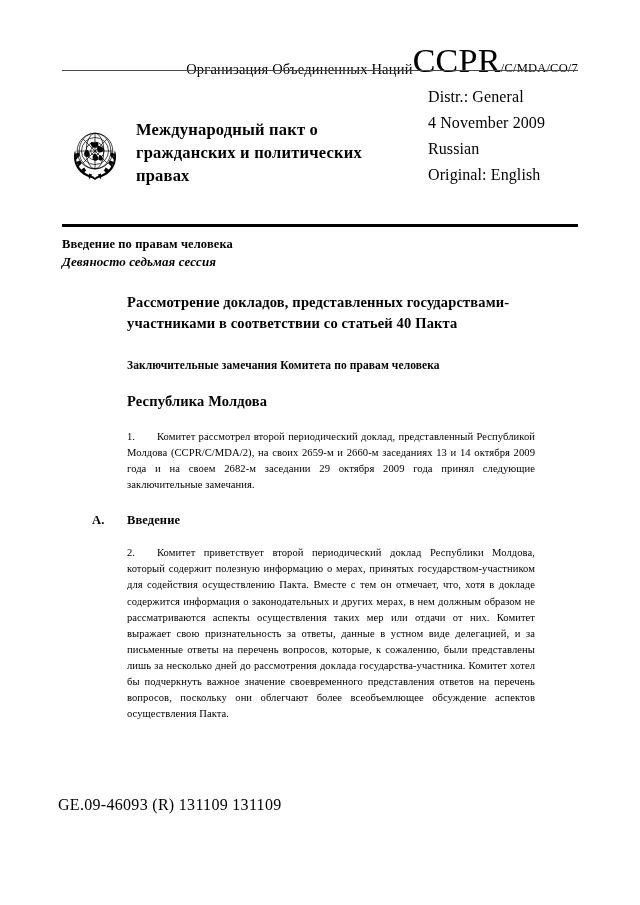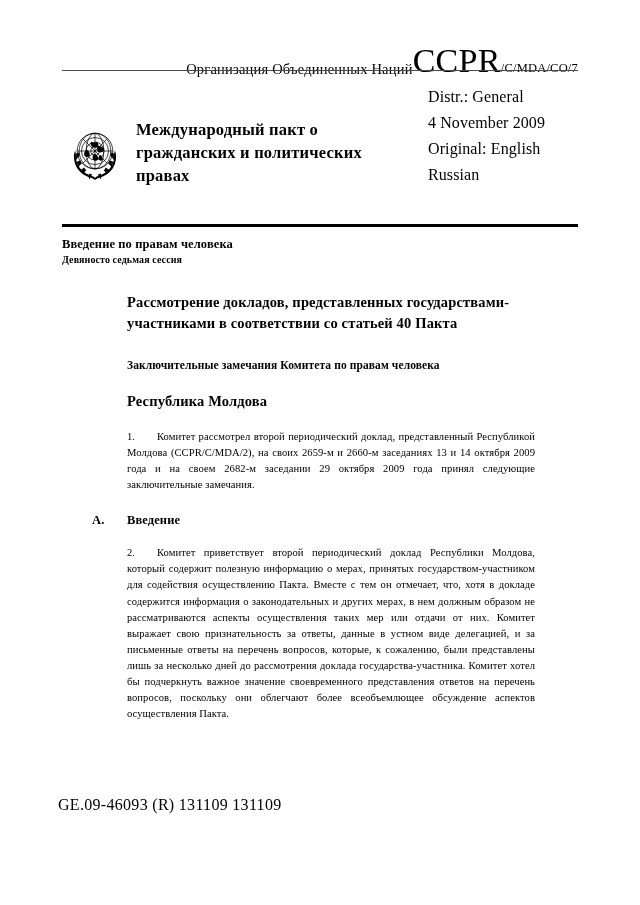--- a/index.html
+++ b/index.html
@@ -115,24 +115,25 @@
     top: 236px;
     width: 516px;
   }
   .committee .c-name {
     font-size: 12.5px;
     font-weight: bold;
     line-height: 1.35;
     letter-spacing: 0.1px;
   }
   .committee .c-session {
-    font-size: 10px;
+    font-size: 13px;
     font-weight: bold;
     line-height: 1.45;
     letter-spacing: 0.1px;
+    font-style: italic;
   }
   .committee .c-dates {
     font-size: 10.5px;
     line-height: 1.45;
     letter-spacing: 0.1px;
   }
 
   
   .body-area {
     position: absolute;
@@ -251,22 +252,22 @@
           <path d="M74 46 q5 1 8 6 q-6 -1 -9 -2 z"></path>
           <path d="M72 58 q5 1 8 6 q-6 -1 -9 -2 z"></path>
           <path d="M66 69 q5 2 7 7 q-6 -2 -8 -4 z"></path>
         </g>
       </svg>
     </div>
     <div class="covenant">Международный пакт о гражданских и политических правах</div>
     <div class="distr">
       <div>Distr.: General</div>
       <div>4 November 2009</div>
+      <div>Russian</div>
       <div>Original: English</div>
-      <div>Russian</div>
     </div>
   </div>
 
   <div class="rule-thick"></div>
 
   <div class="committee">
     <div class="c-name">Введение по правам человека</div>
     <div class="c-session">Девяносто седьмая сессия</div>
   </div>
 

